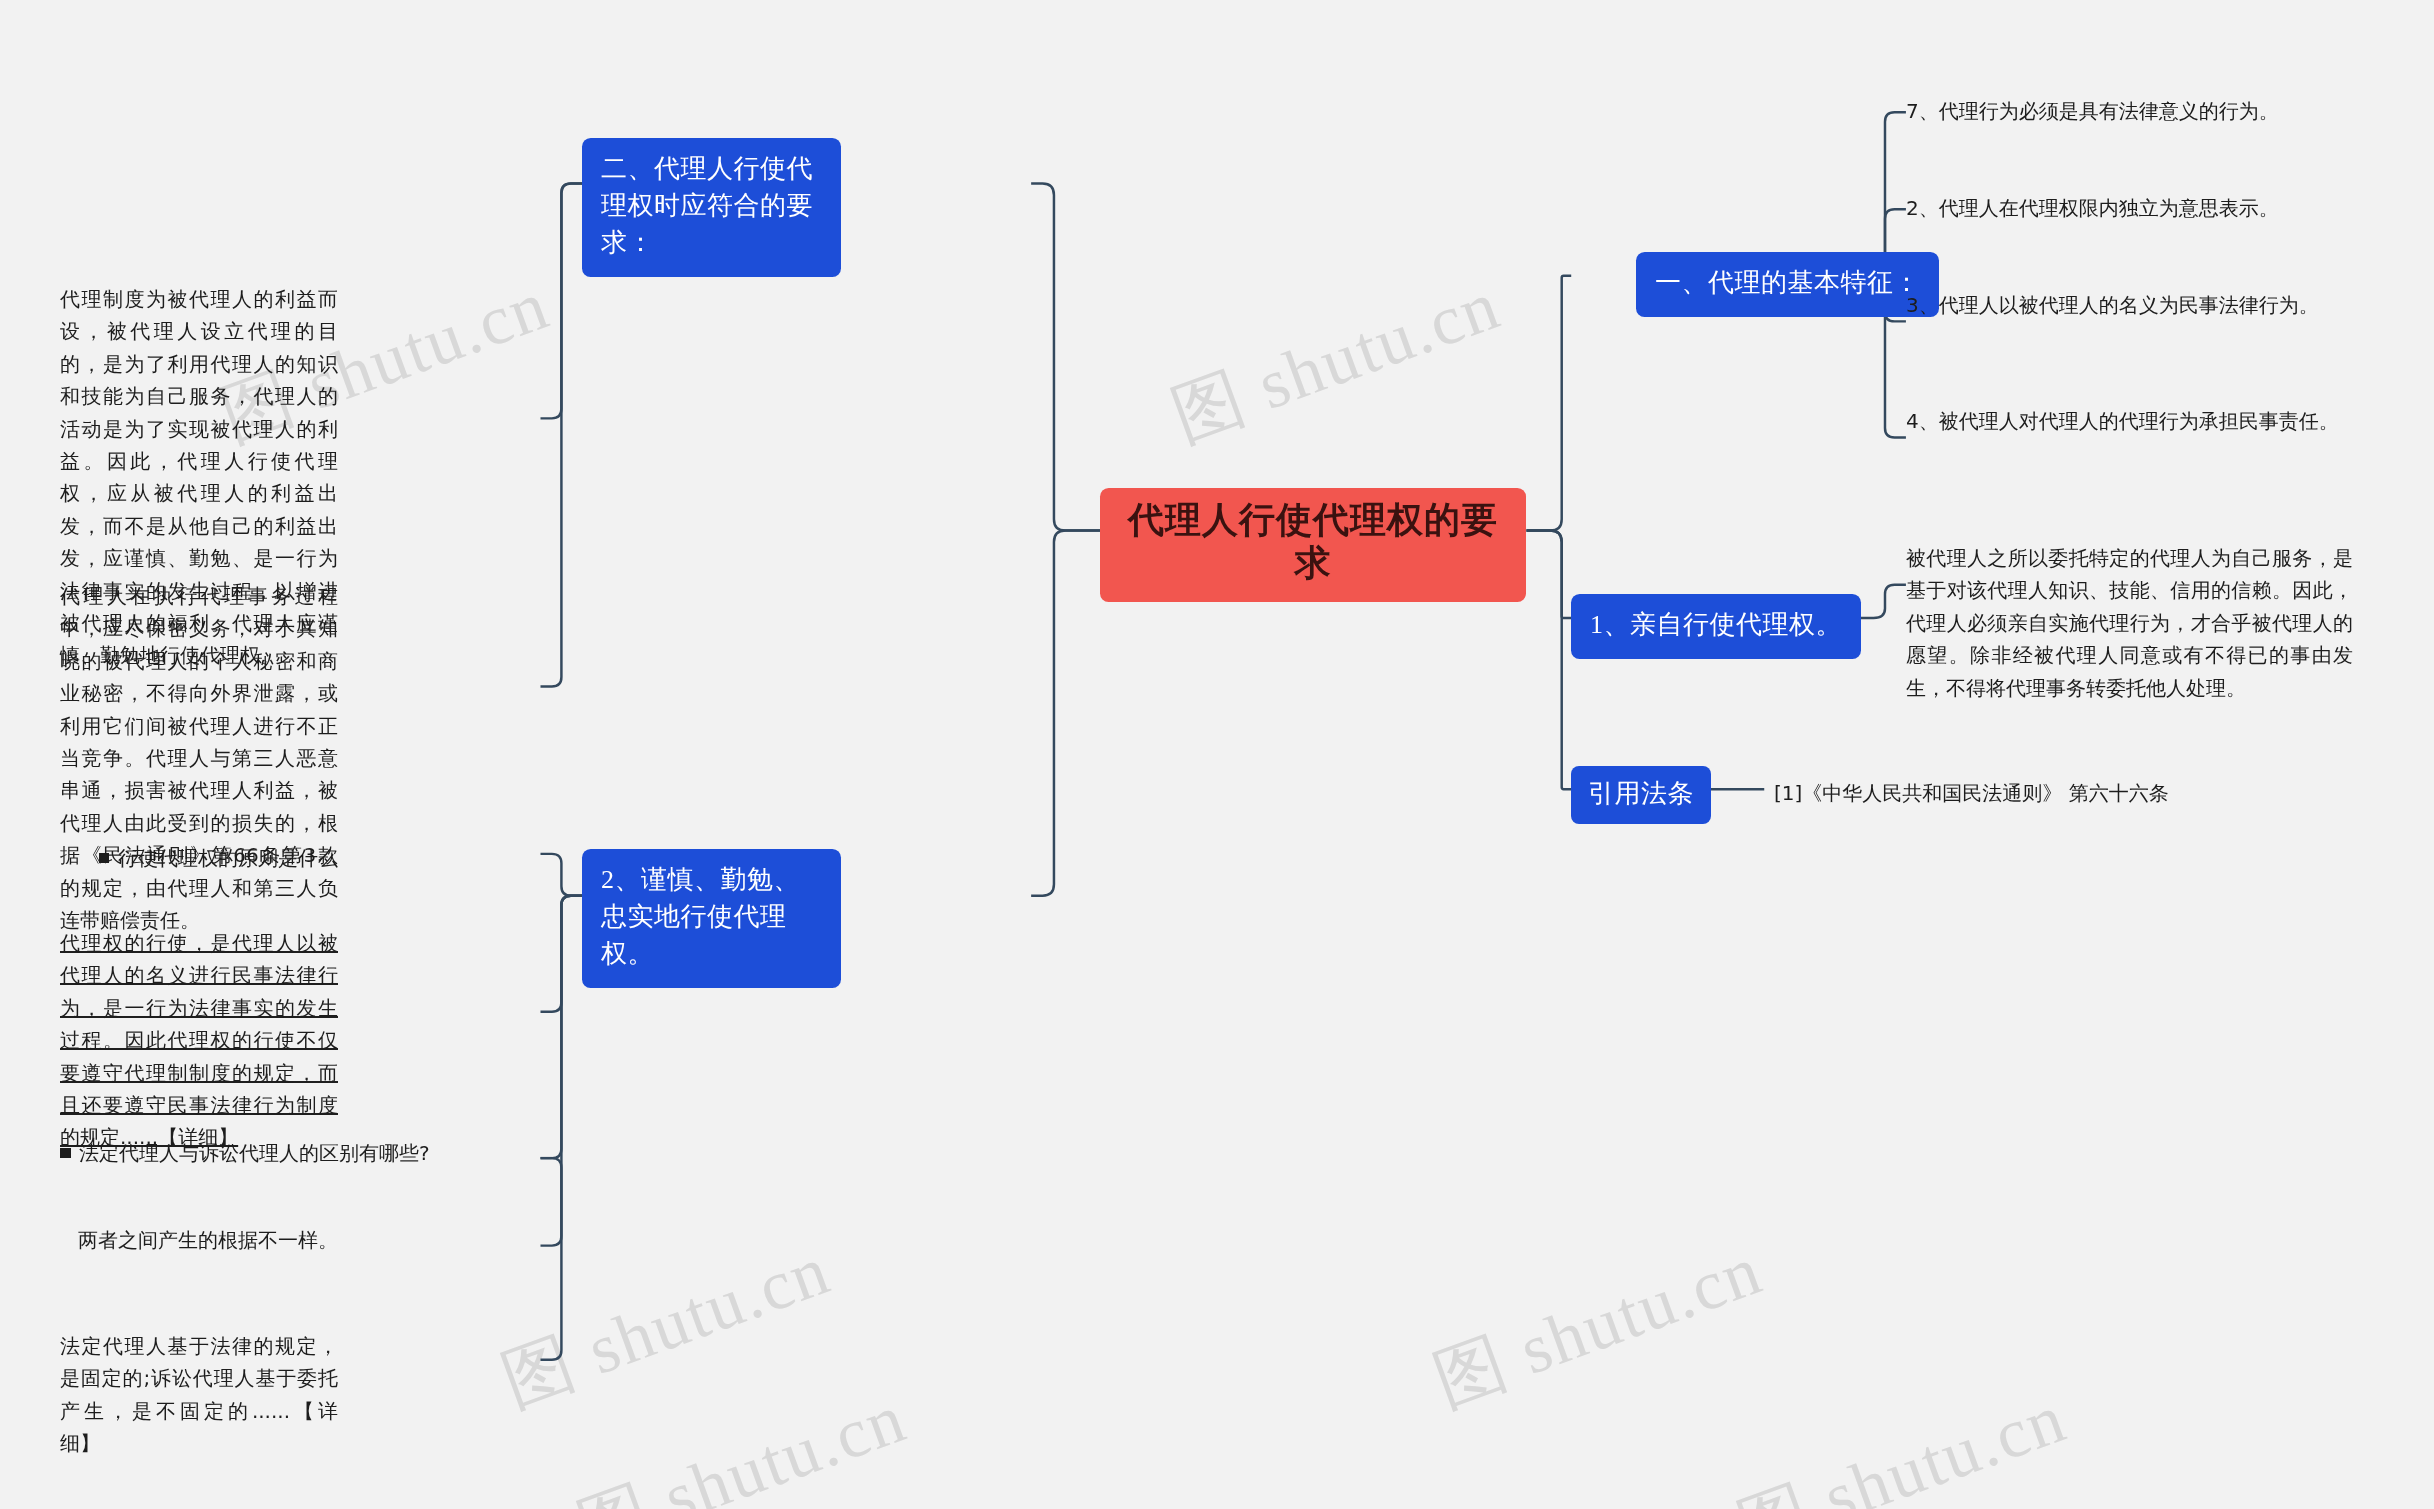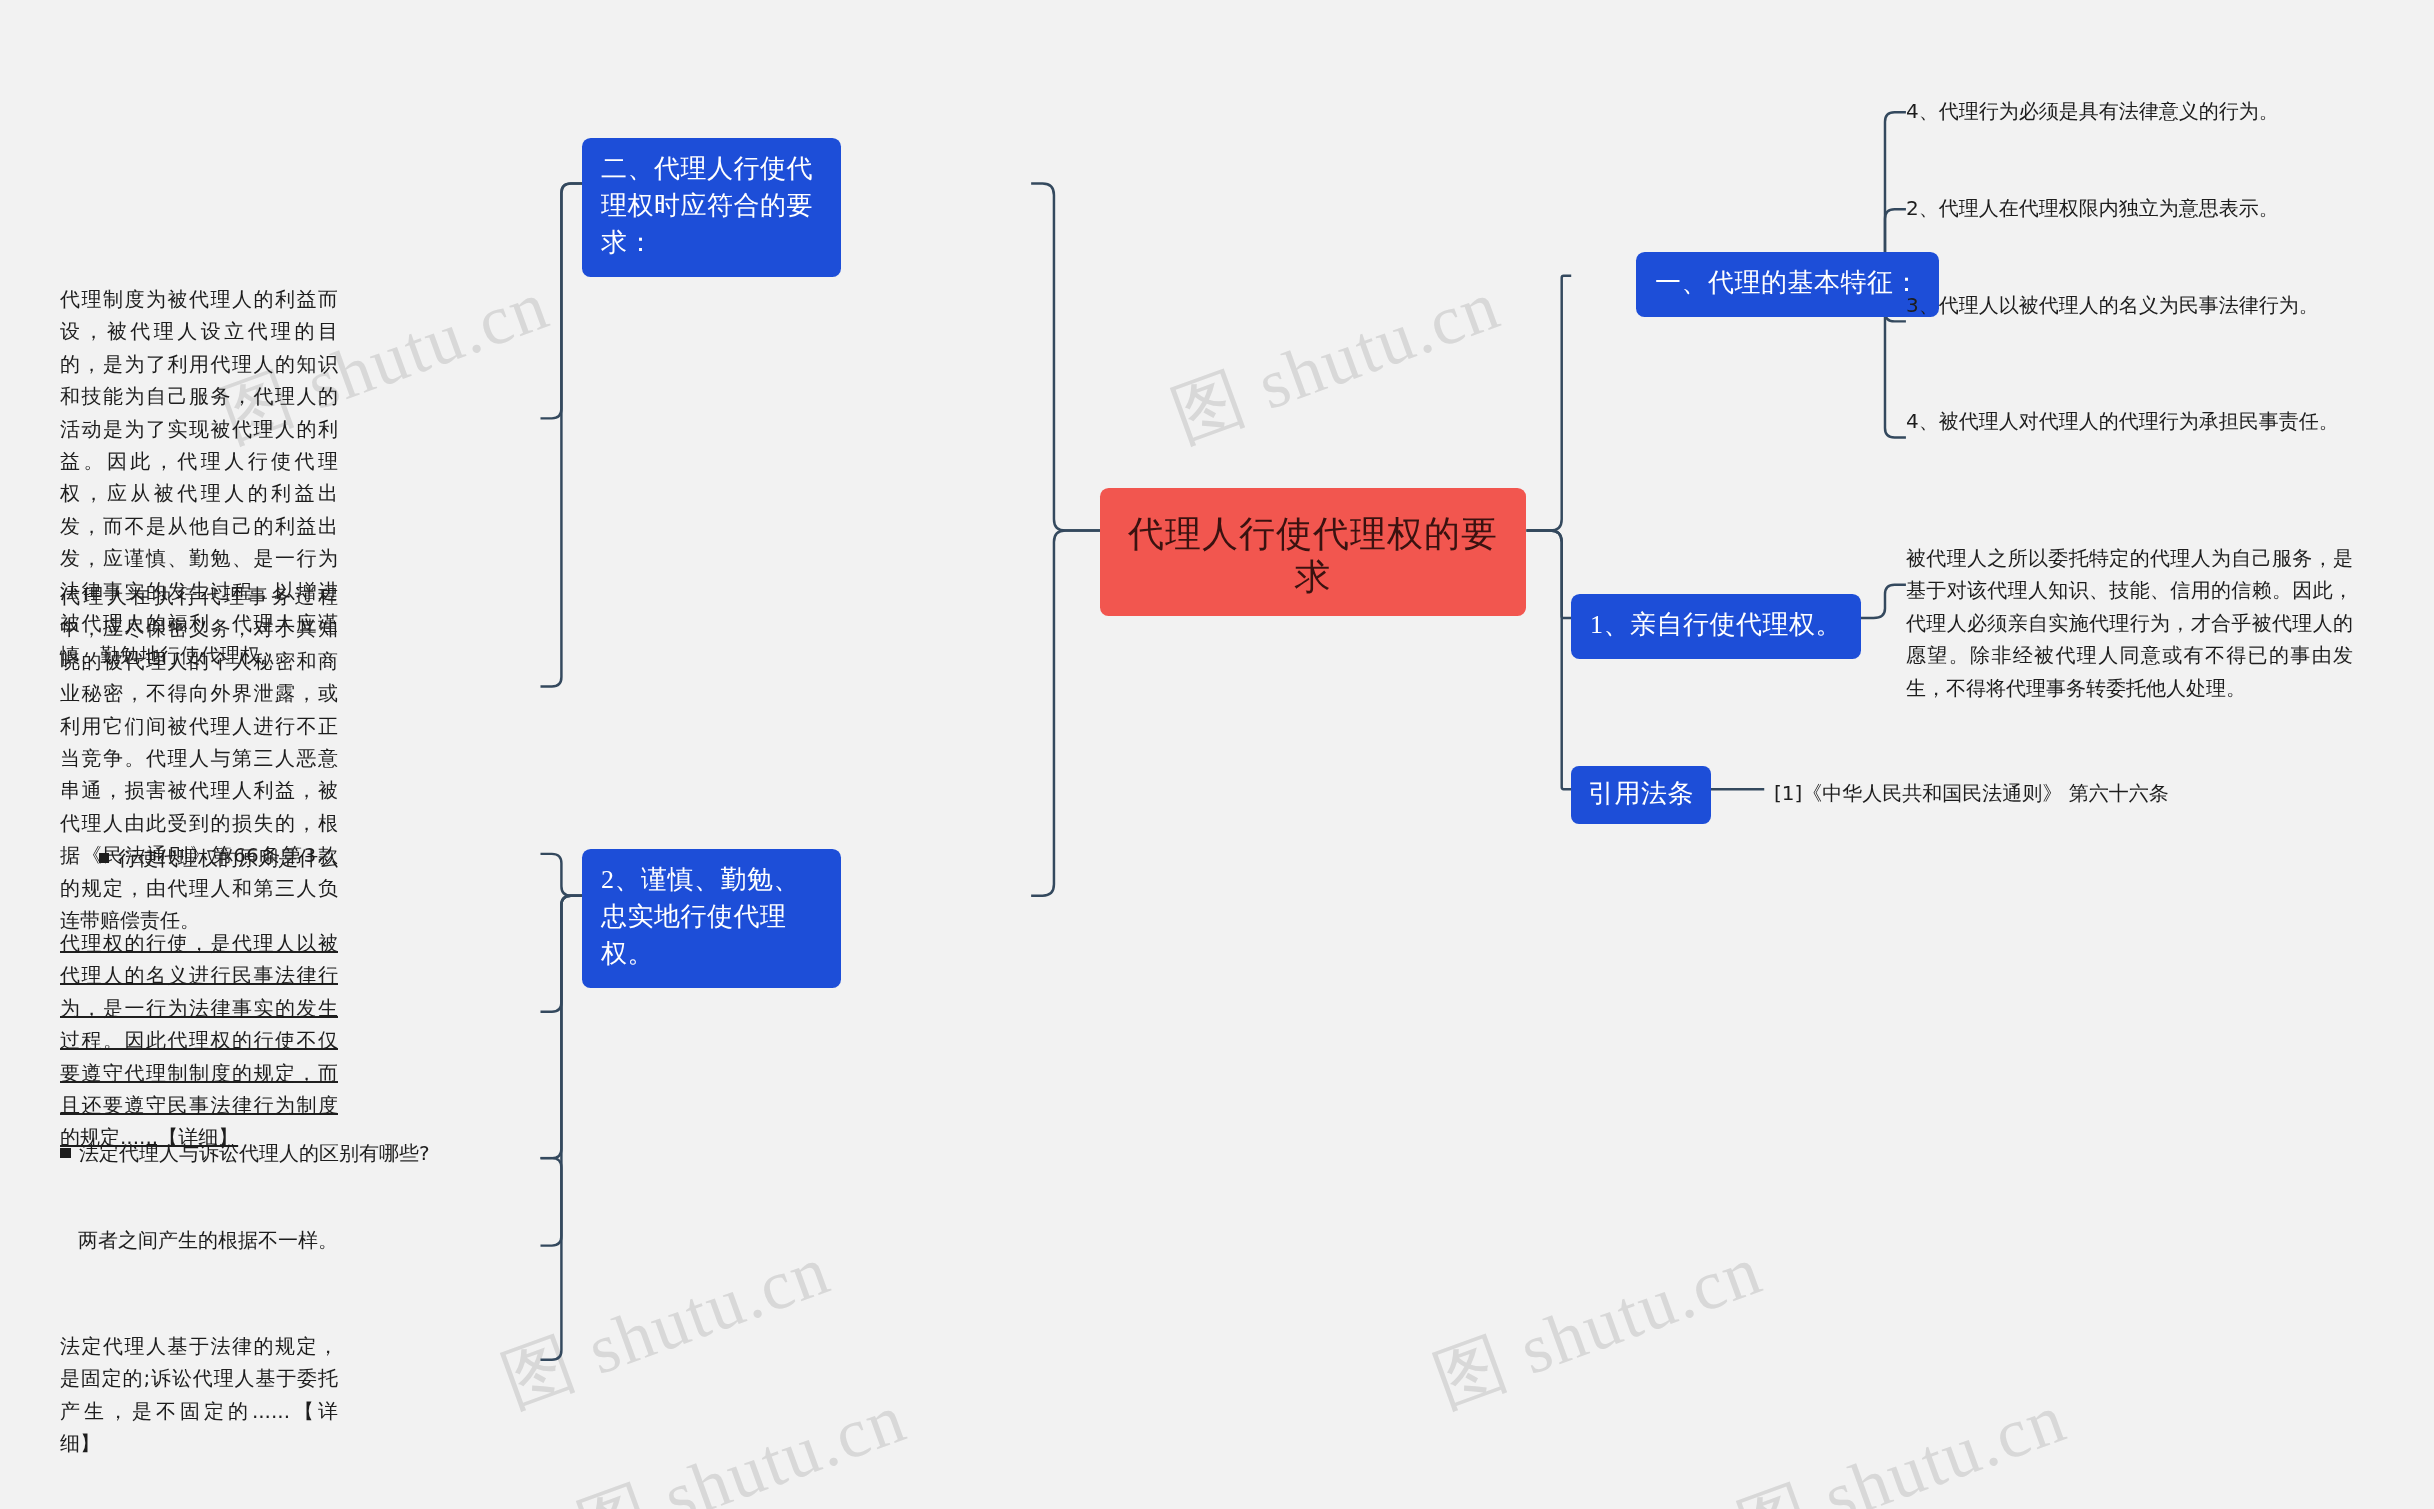--- a/index.html
+++ b/index.html
@@ -61,26 +61,27 @@
     font-size: 26px;
     line-height: 1.42;
     letter-spacing: 0.5px;
     font-family: Liberation Serif, serif;
   }
 
   .root {
     background: #f2564f;
     color: #3a1210;
     border-radius: 8.6px;
-    padding: 24px 25px 18px 25px;
+    padding: 10px 25px 18px 25px;
     font-size: 36px;
     line-height: 1.2;
     letter-spacing: 1px;
     text-align: center;
     font-family: "DejaVu Sans", sans-serif;
+    font-weight: bold;
   }
 
   .para {
     font-size: 20px;
     line-height: 1.62;
     color: #1d1d1d;
     font-family: "DejaVu Sans", sans-serif;
     text-align: justify;
     text-justify: inter-ideograph;
   }
@@ -210,21 +211,21 @@
 
   <div class="node" style="left:60px; top:1330px; width:278px;">
     <div class="para">法定代理人基于法律的规定，是固定的;诉讼代理人基于委托产生，是不固定的......【详细】</div>
   </div>
 
   <div class="node" style="left:1636px; top:252px;">
     <div class="box" style="white-space:nowrap;">一、代理的基本特征：</div>
   </div>
 
   <div class="node" style="left:1906px; top:95px; width:447px;">
-    <div class="sub-item">4、代理行为必须是具有法律意义的行为。</div>
+    <div class="sub-item">7、代理行为必须是具有法律意义的行为。</div>
   </div>
   <div class="node" style="left:1906px; top:192px; width:447px;">
     <div class="sub-item">2、代理人在代理权限内独立为意思表示。</div>
   </div>
   <div class="node" style="left:1906px; top:289px; width:447px;">
     <div class="sub-item">3、代理人以被代理人的名义为民事法律行为。</div>
   </div>
   <div class="node" style="left:1906px; top:405px; width:447px;">
     <div class="sub-item">4、被代理人对代理人的代理行为承担民事责任。</div>
   </div>

